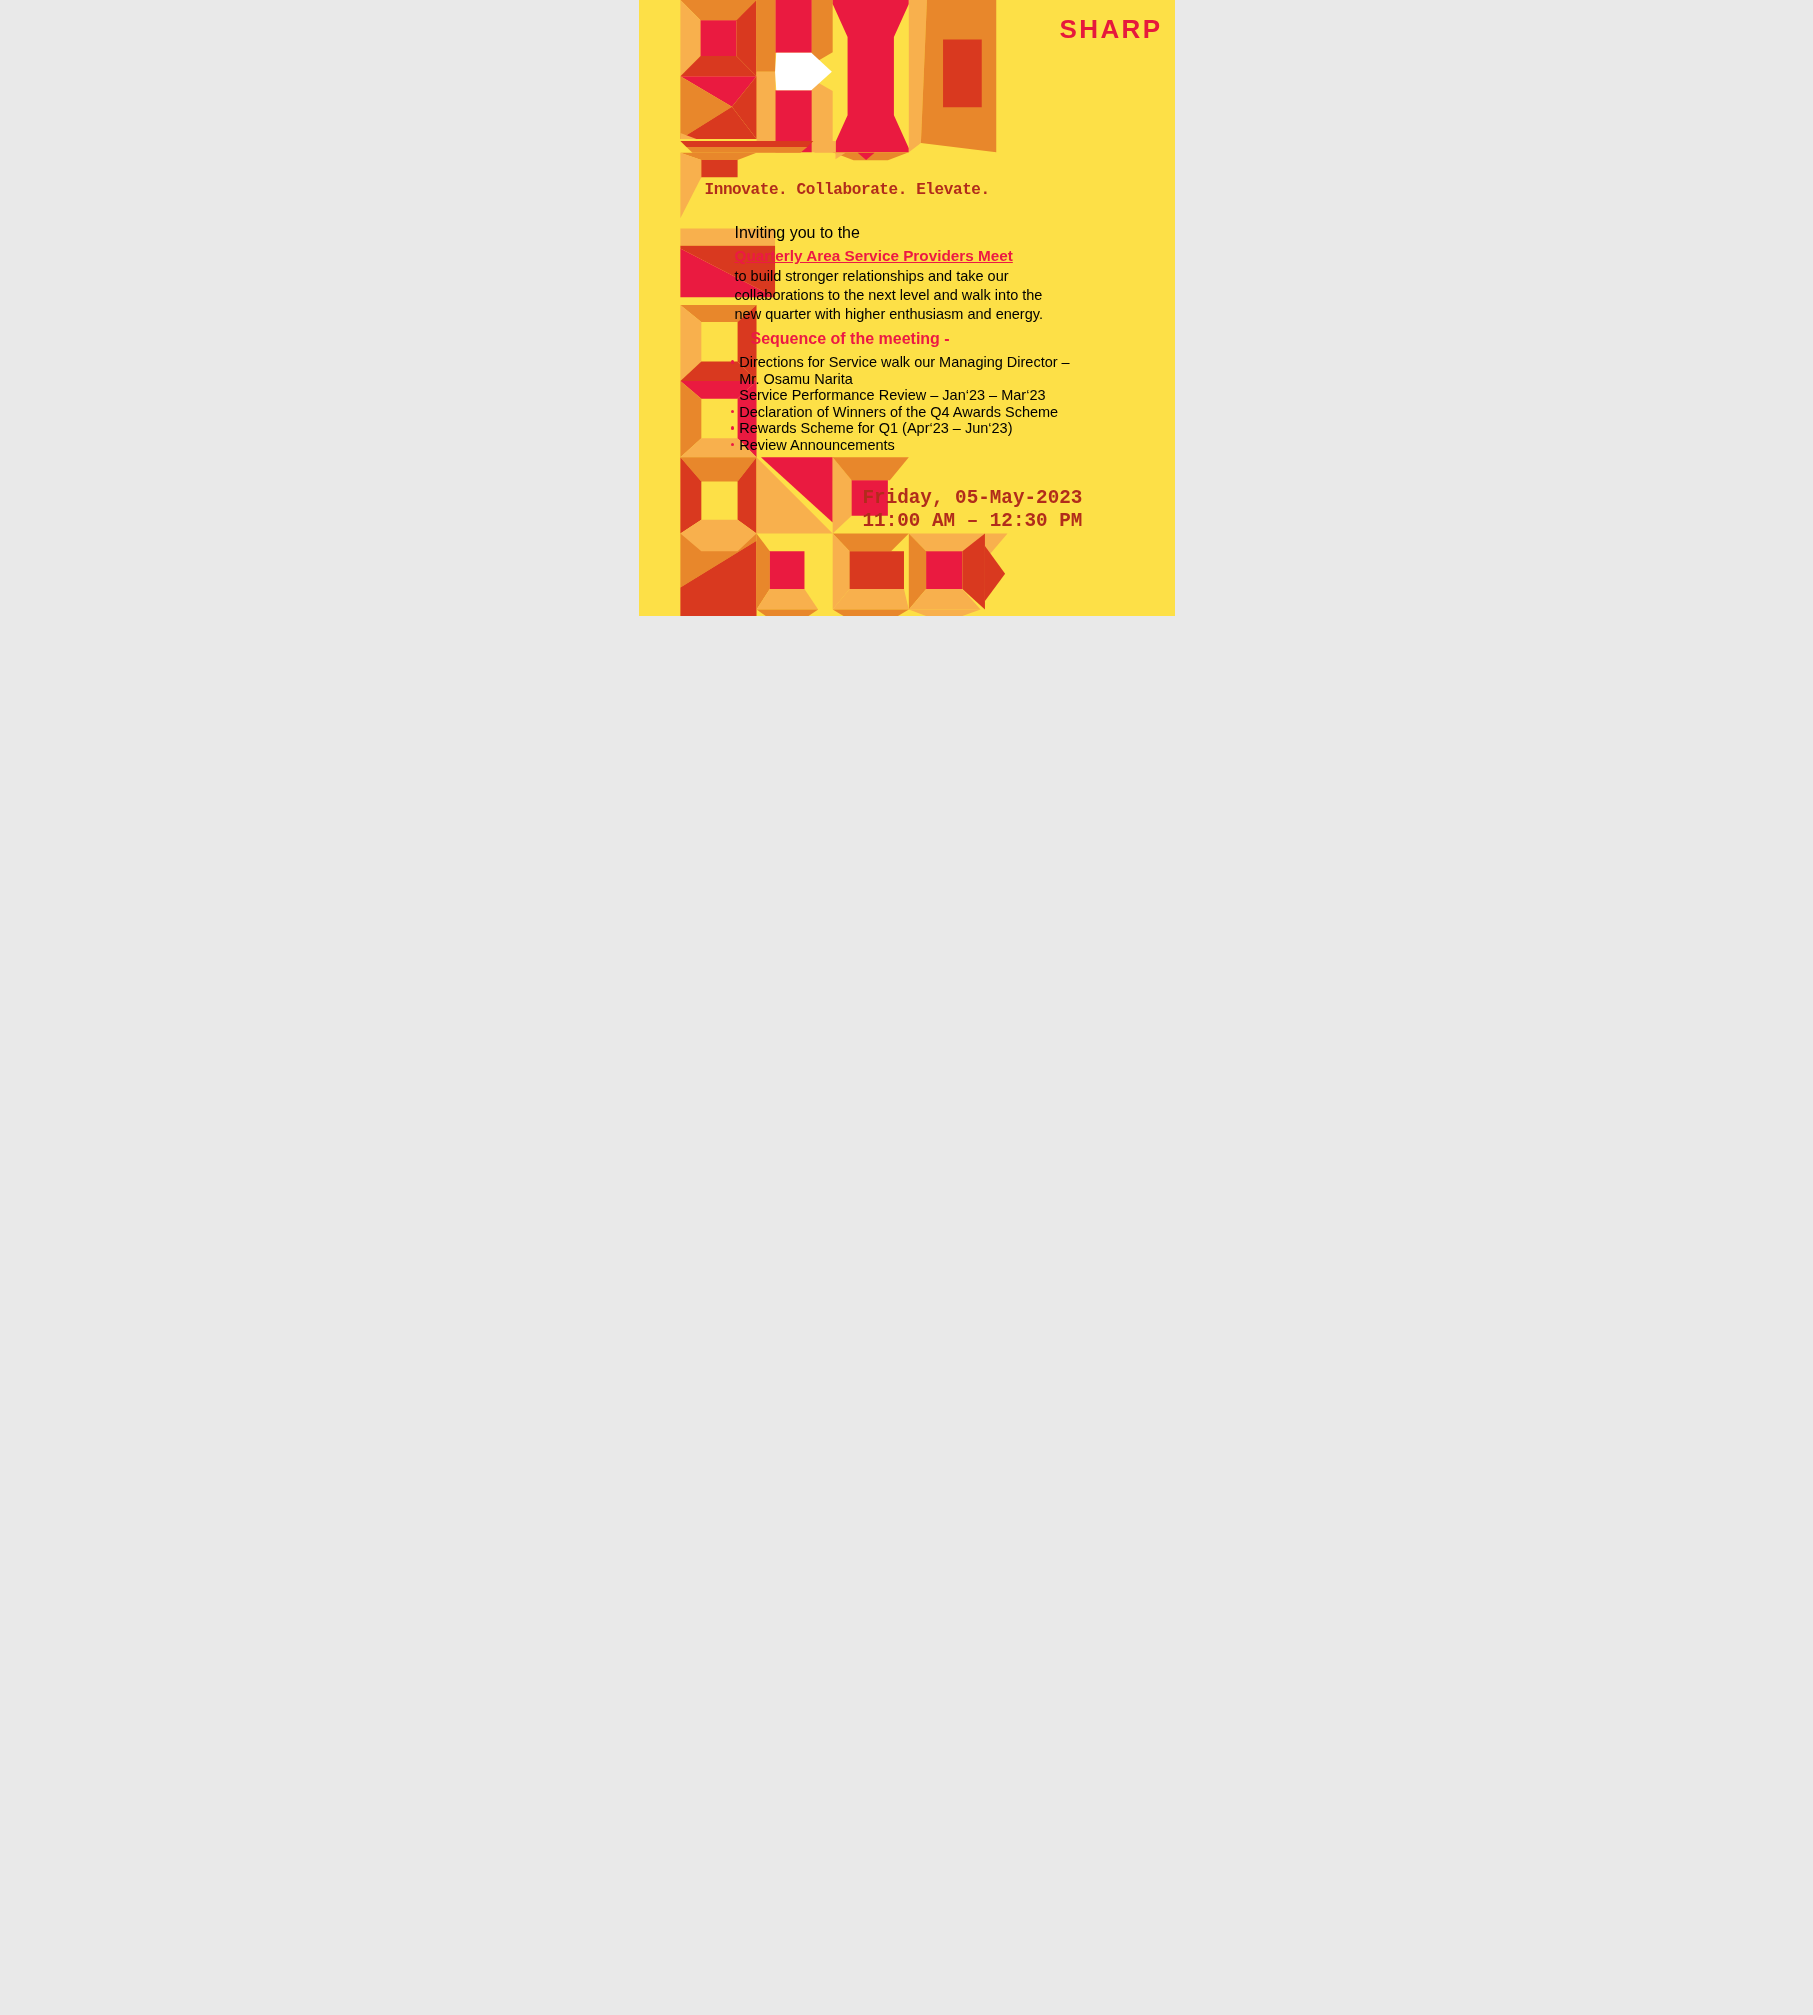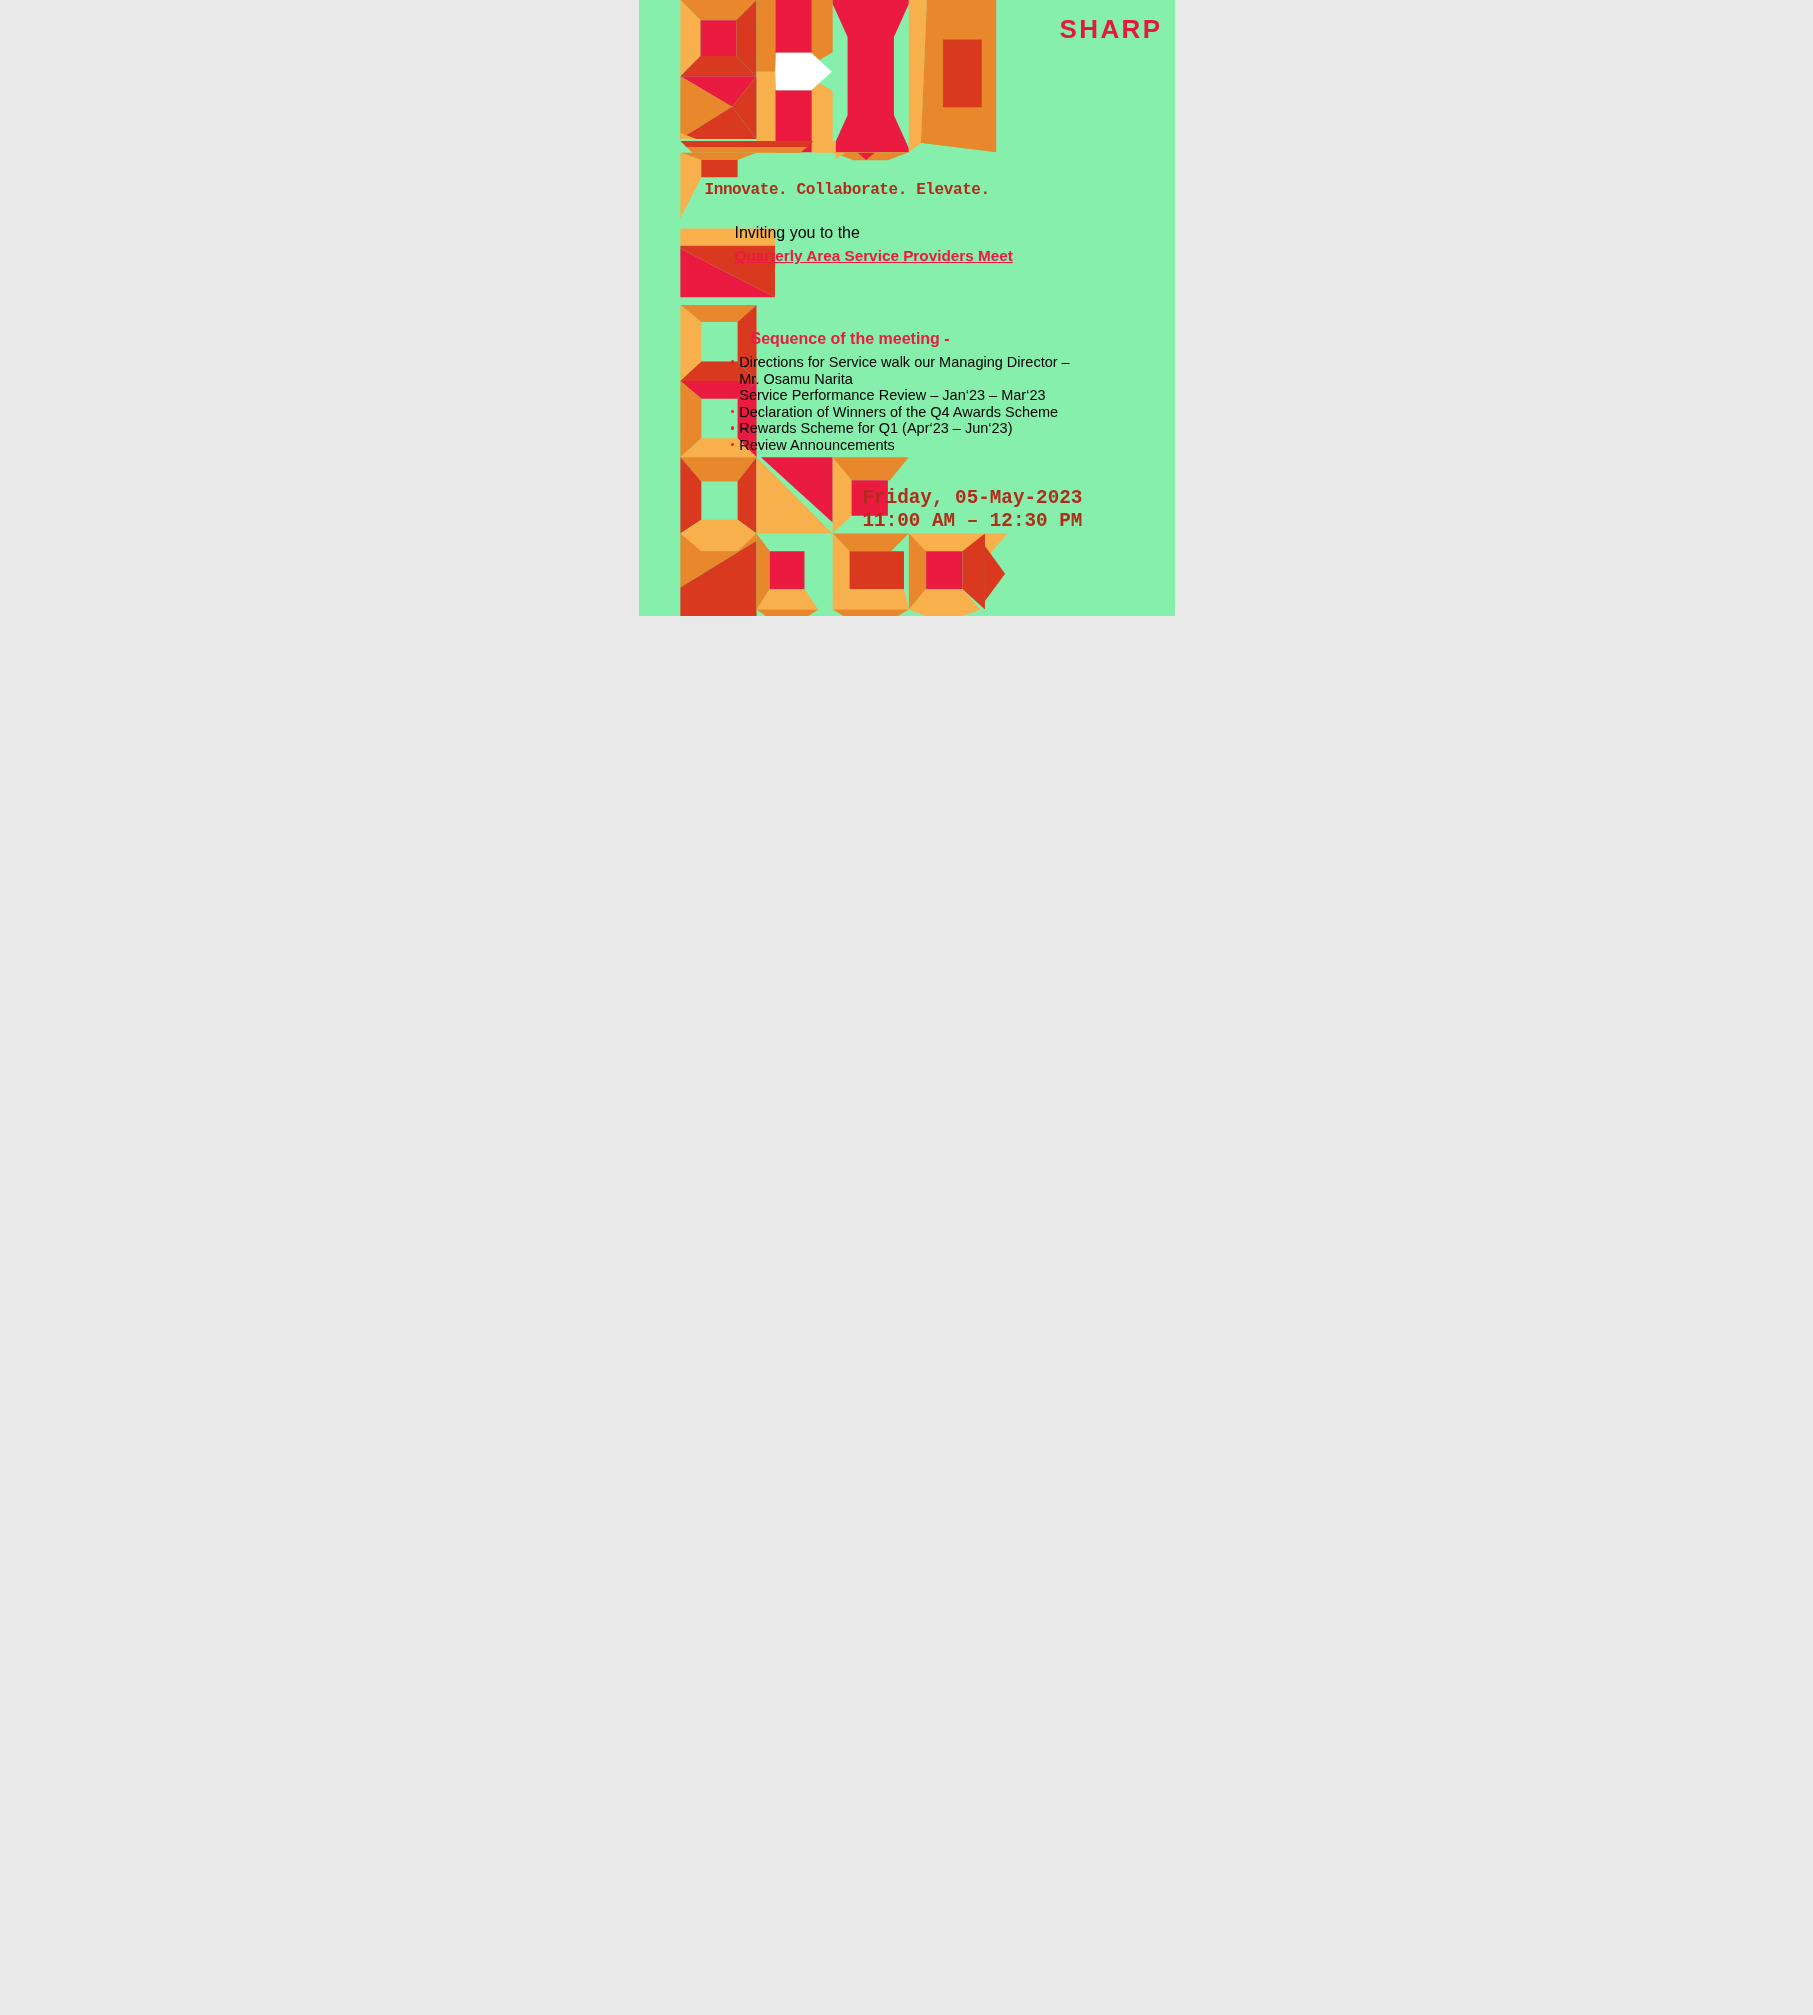--- a/index.html
+++ b/index.html
@@ -1,21 +1,21 @@
 <!DOCTYPE html>
 <html style="--crimson: #EA1A40; --orange: #E8872B; --amber: #F8B04D; --vermillion: #D9391F; --brick: #B12C1B; --pink_heading: #EC1944; --logo_red: #E6193C; --text_black: #000000;font-size:6.4px"><head>
 <meta charset="utf-8">
 <style>
   :root{
     --crimson:#EA1A40; --orange:#E8872B; --amber:#F8B04D; --vermillion:#D9391F;
     --brick:#B12C1B; --pink_heading:#EC1944; --logo_red:#E6193C; --text_black:#000000;
   }
   html,body{margin:0;padding:0;background:#e9e9e9;}
   .poster{
-    position:relative;width:536px;height:616px;margin:0 auto;background:#86efac;
+    position:relative;width:536px;height:616px;margin:0 auto;background:#fde047;
     overflow:hidden;font-family:"Liberation Sans", sans-serif;
   }
   .pattern{position:absolute;left:0;top:0;width:100%;height:100%;}
   .am{fill:var(--amber);} .or{fill:var(--orange);} .ve{fill:var(--vermillion);}
   .cr{fill:var(--crimson);} .wh{fill:#ffffff;}
   .logo{
     position:absolute;top:16px;right:12px;font-weight:700;font-size:26px;
     letter-spacing:2.4px;color:var(--logo_red);line-height:1;
   }
   .headline{
@@ -151,20 +151,25 @@
       <polygon class="am" points="567,1513 745,1513 700,1529 610,1529"></polygon>
     </g>
   </svg>
 
   <div class="logo">SHARP</div>
 
   <h1 class="headline" style="margin:0;font-size:16px;font-family:Liberation Mono, monospace;">Innovate. Collaborate. Elevate.</h1>
 
   <div class="intro-line">Inviting you to the</div>
   <div class="event-name">Quarterly Area Service Providers Meet</div>
+  <div class="description">
+    <div>to build stronger relationships and take our</div>
+    <div>collaborations to the next level and walk into the</div>
+    <div>new quarter with higher enthusiasm and energy.</div>
+  </div>
 
   <div class="agenda-heading">Sequence of the meeting -</div>
   <div class="agenda">
     <div class="agenda-item">
       <span class="dot"></span>
       <div class="agenda-lines">
         <div>Directions for Service walk our Managing Director –</div>
         <div>Mr. Osamu Narita</div>
       </div>
     </div>

